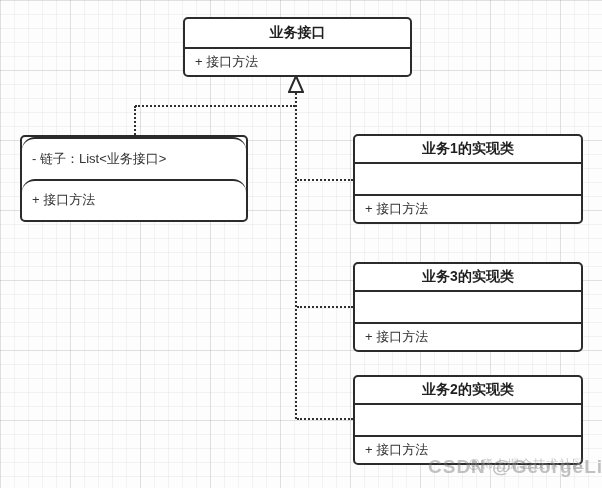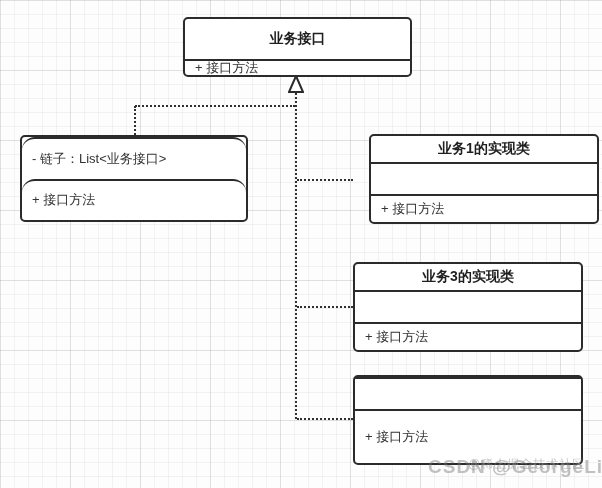--- a/index.html
+++ b/index.html
@@ -44,32 +44,32 @@
     border-top: 2px solid #2b2b2b;
     font-size: 13px;
     display: flex;
     align-items: center;
     padding: 0 10px;
     white-space: nowrap;
     overflow: hidden;
   }
 
   #box-interface { left: 183px; top: 17px;  width: 229px; height: 60px; }
-  #box-interface .uml-title { height: 40px; }
+  #box-interface .uml-title { height: 28px; }
   #box-interface .uml-row   { flex: 1; }
 
   #box-chain { left: 20px; top: 135px; width: 228px; height: 87px; }
   #box-chain .uml-title { height: 26px; }
   #box-chain .uml-row   { flex: 1; border-radius: 13px; }
 
   .impl-box { width: 230px; height: 90px; }
   .impl-box .uml-title { height: 26px; }
   .impl-box .row-fields  { height: 30px; }
   .impl-box .row-methods { flex: 1; }
-  #box-impl1 { left: 353px; top: 134px; margin-left: 16px; }
+  #box-impl1 { left: 353px; top: 134px; }
   #box-impl3 { left: 353px; top: 262px; }
   #box-impl2 { left: 353px; top: 375px; }
 
   
   .conn { position: absolute; }
   .conn.h { border-top: 2px dotted #2f2f2f; height: 0; }
   .conn.v { border-left: 2px dotted #2f2f2f; width: 0; }
 
   #c-main-v  { left: 295px; top: 93px;  height: 326px; }
   #c-chain-v { left: 134px; top: 106px; height: 29px; }
@@ -130,20 +130,21 @@
     <div class="uml-row row-methods">+ 接口方法</div>
   </div>
 
   <div class="uml-class impl-box" id="box-impl3">
     <div class="uml-title">业务3的实现类</div>
     <div class="uml-row row-fields"></div>
     <div class="uml-row row-methods">+ 接口方法</div>
   </div>
 
   <div class="uml-class impl-box" id="box-impl2">
+    <div class="uml-title">业务2的实现类</div>
     <div class="uml-row row-fields"></div>
     <div class="uml-row row-methods">+ 接口方法</div>
   </div>
 
   <div class="wm" id="wm-csdn">CSDN @GeorgeLing8</div>
   <div class="wm" id="wm-juejin">@稀土掘金技术社区</div>
 
 </div>
 
 </body></html>

